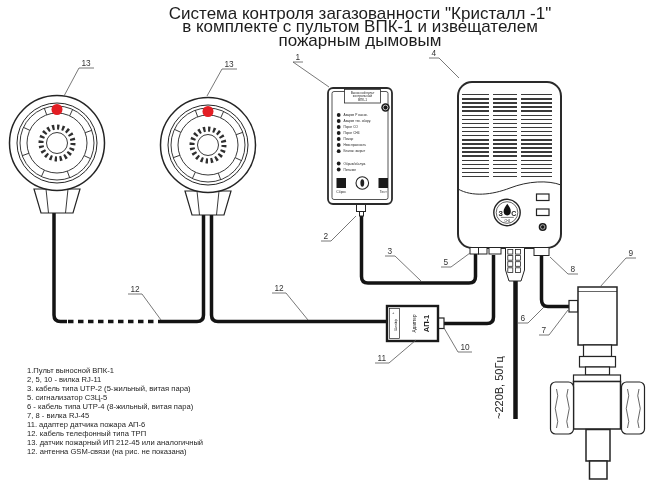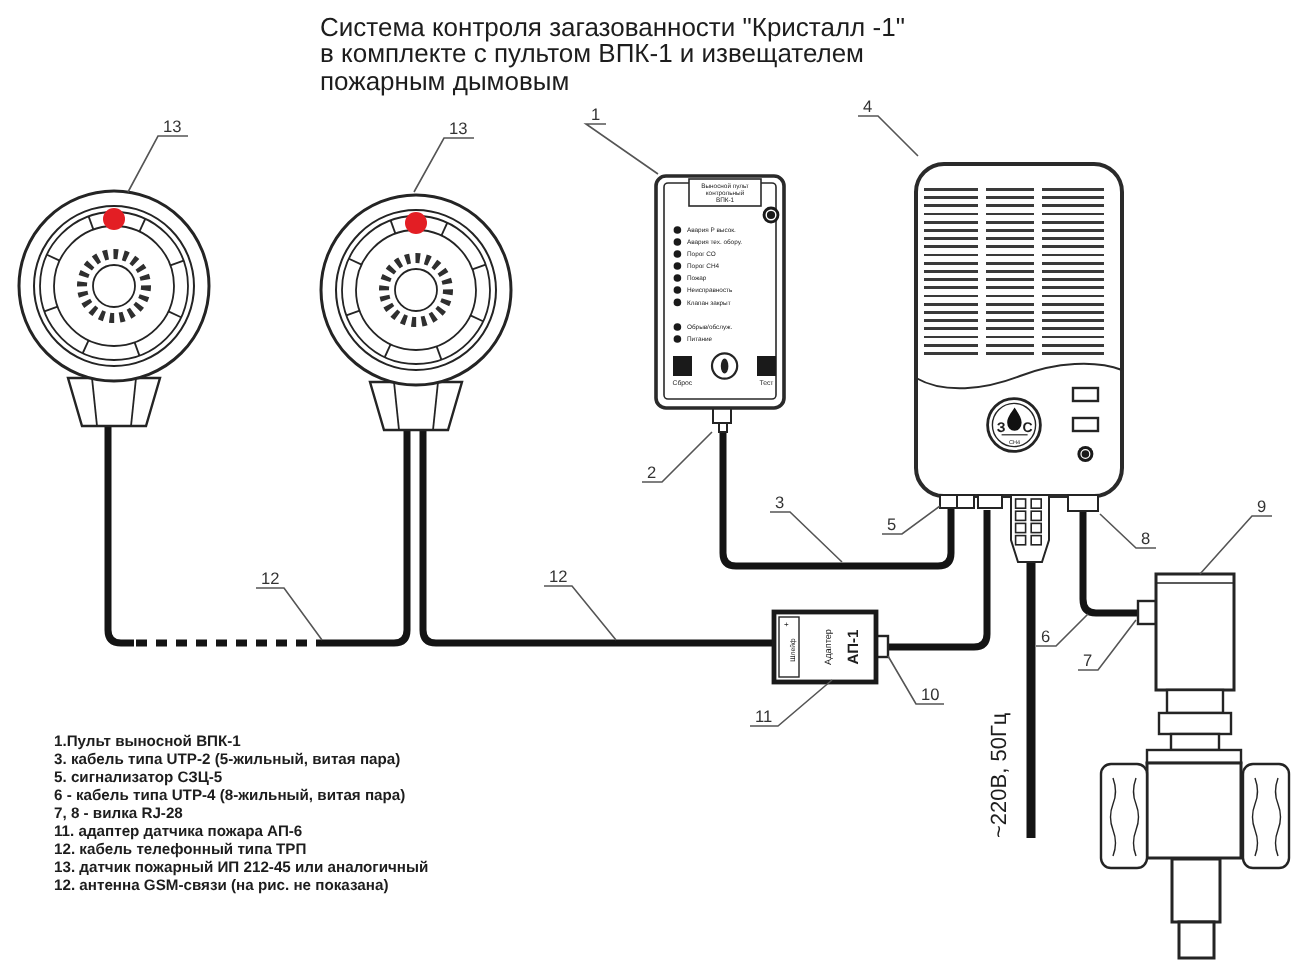--- a/index.html
+++ b/index.html
@@ -1,24 +1,24 @@
 <!DOCTYPE html>
 <html><head>
 <meta charset="utf-8">
 <style>
   html,body{margin:0;padding:0;background:#fff;}
   .stage{position:relative;width:650px;height:484px;background:#fff;overflow:hidden;
          font-family:"Liberation Sans",sans-serif;}
   .stage svg{position:absolute;left:0;top:0;}
-  .title{position:absolute;left:160px;top:7px;width:400px;text-align:left;
-         font-size:13px;line-height:13.4px;color:#1d1d1d;}
+  .title{position:absolute;left:160px;top:7px;width:400px;text-align:center;
+         font-size:17px;line-height:13.4px;color:#1d1d1d;}
   .grille{position:absolute;left:462px;top:94px;width:90px;height:84px;
           background:repeating-linear-gradient(180deg,#3a3a3a 0 1.4px,rgba(0,0,0,0) 1.4px 4.1px);}
   .grille .gap{position:absolute;top:0;height:100%;width:4px;background:#fff;}
-  .legend{position:absolute;left:27px;top:366px;font-size:7.6px;line-height:9.05px;color:#1d1d1d;font-weight:bold;}
+  .legend{position:absolute;left:27px;top:366px;font-size:7.6px;line-height:9.05px;color:#1d1d1d;}
   text{font-family:"Liberation Sans",sans-serif;fill:#1d1d1d;}
   .callout{font-size:8.3px;fill:#333;}
 </style>
 </head>
 <body>
 
 <div class="stage">
 
 <svg width="650" height="484" viewBox="0 0 650 484">
 
@@ -226,23 +226,24 @@
   </div>
 
   <div class="title">
     <div>Система контроля загазованности "Кристалл -1"</div>
     <div>в комплекте с пультом ВПК-1 и извещателем</div>
     <div>пожарным дымовым</div>
   </div>
 
   <div class="legend">
     <div>1.Пульт выносной ВПК-1</div>
+    <div>2, 5, 10 - вилка RJ-11</div>
     <div>3. кабель типа   UTP-2 (5-жильный, витая пара)</div>
     <div>5. сигнализатор СЗЦ-5</div>
     <div>6 - кабель типа  UTP-4 (8-жильный, витая пара)</div>
-    <div>7, 8 - вилка RJ-28</div>
+    <div>7, 8 - вилка RJ-45</div>
     <div>11. адаптер датчика пожара АП-6</div>
     <div>12. кабель телефонный типа ТРП</div>
     <div>13. датчик пожарный ИП 212-45 или аналогичный</div>
     <div>12. антенна GSM-связи (на рис. не показана)</div>
   </div>
 
 </div>
 
 </body></html>

